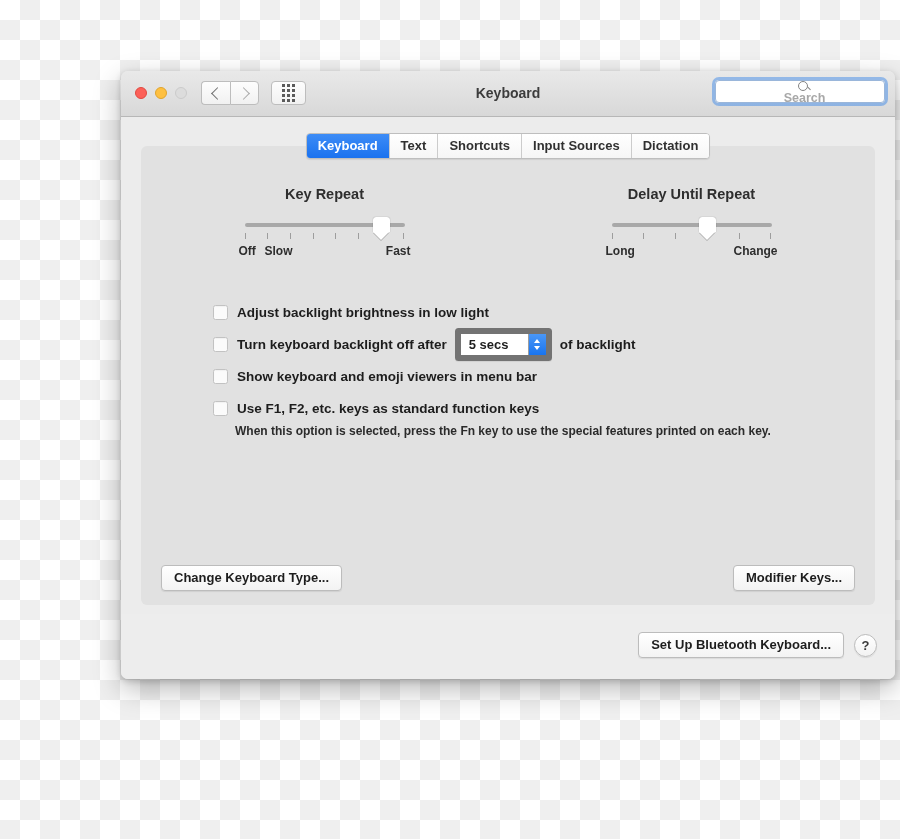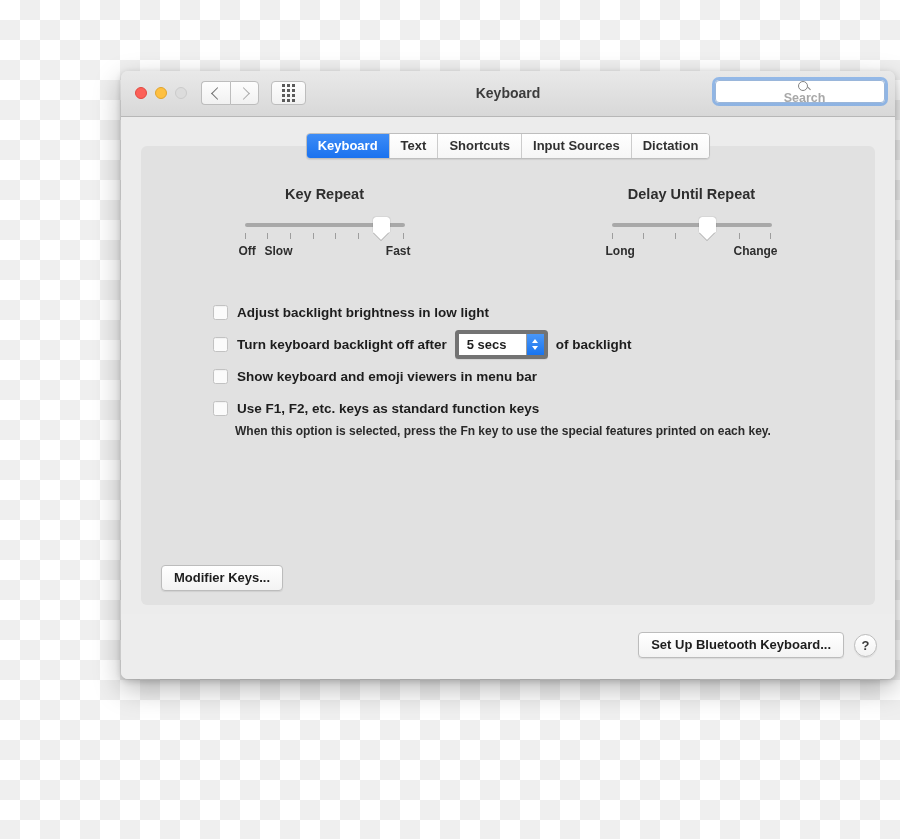--- a/index.html
+++ b/index.html
@@ -272,21 +272,21 @@
   .optlabel {
     font-size: 13.5px;
     color: #1d1d1d;
     white-space: nowrap;
   }
   .stepper {
     display: inline-flex;
     align-items: stretch;
     margin: 0 8px;
     height: 21px;
-    border: 4px solid #737373;
+    border: 6px solid #737373;
     border-radius: 3.5px;
     overflow: hidden;
     box-shadow: 0 1px 1px rgba(0,0,0,0.07);
   }
   .stepper-value {
     background: #ffffff;
     font-size: 13px;
     color: #1d1d1d;
     display: flex;
     align-items: center;
@@ -495,20 +495,21 @@
 
       <div class="optrow" style="margin-bottom:7px">
         <span class="cbox"></span>
         <span class="optlabel">Use F1, F2, etc. keys as standard function keys</span>
       </div>
       <div class="helptext">When this option is selected, press the Fn key to use the special features printed on each key.</div>
 
     </div>
 
     <div class="panel-buttons">
+      <span class="btn">Change Keyboard Type...</span>
       <span class="btn">Modifier Keys...</span>
     </div>
 
   </div>
 
   <div class="bottombar">
     <div class="bottom-inner">
       <span class="btn">Set Up Bluetooth Keyboard...</span>
       <span class="helpbtn">?</span>
     </div>

